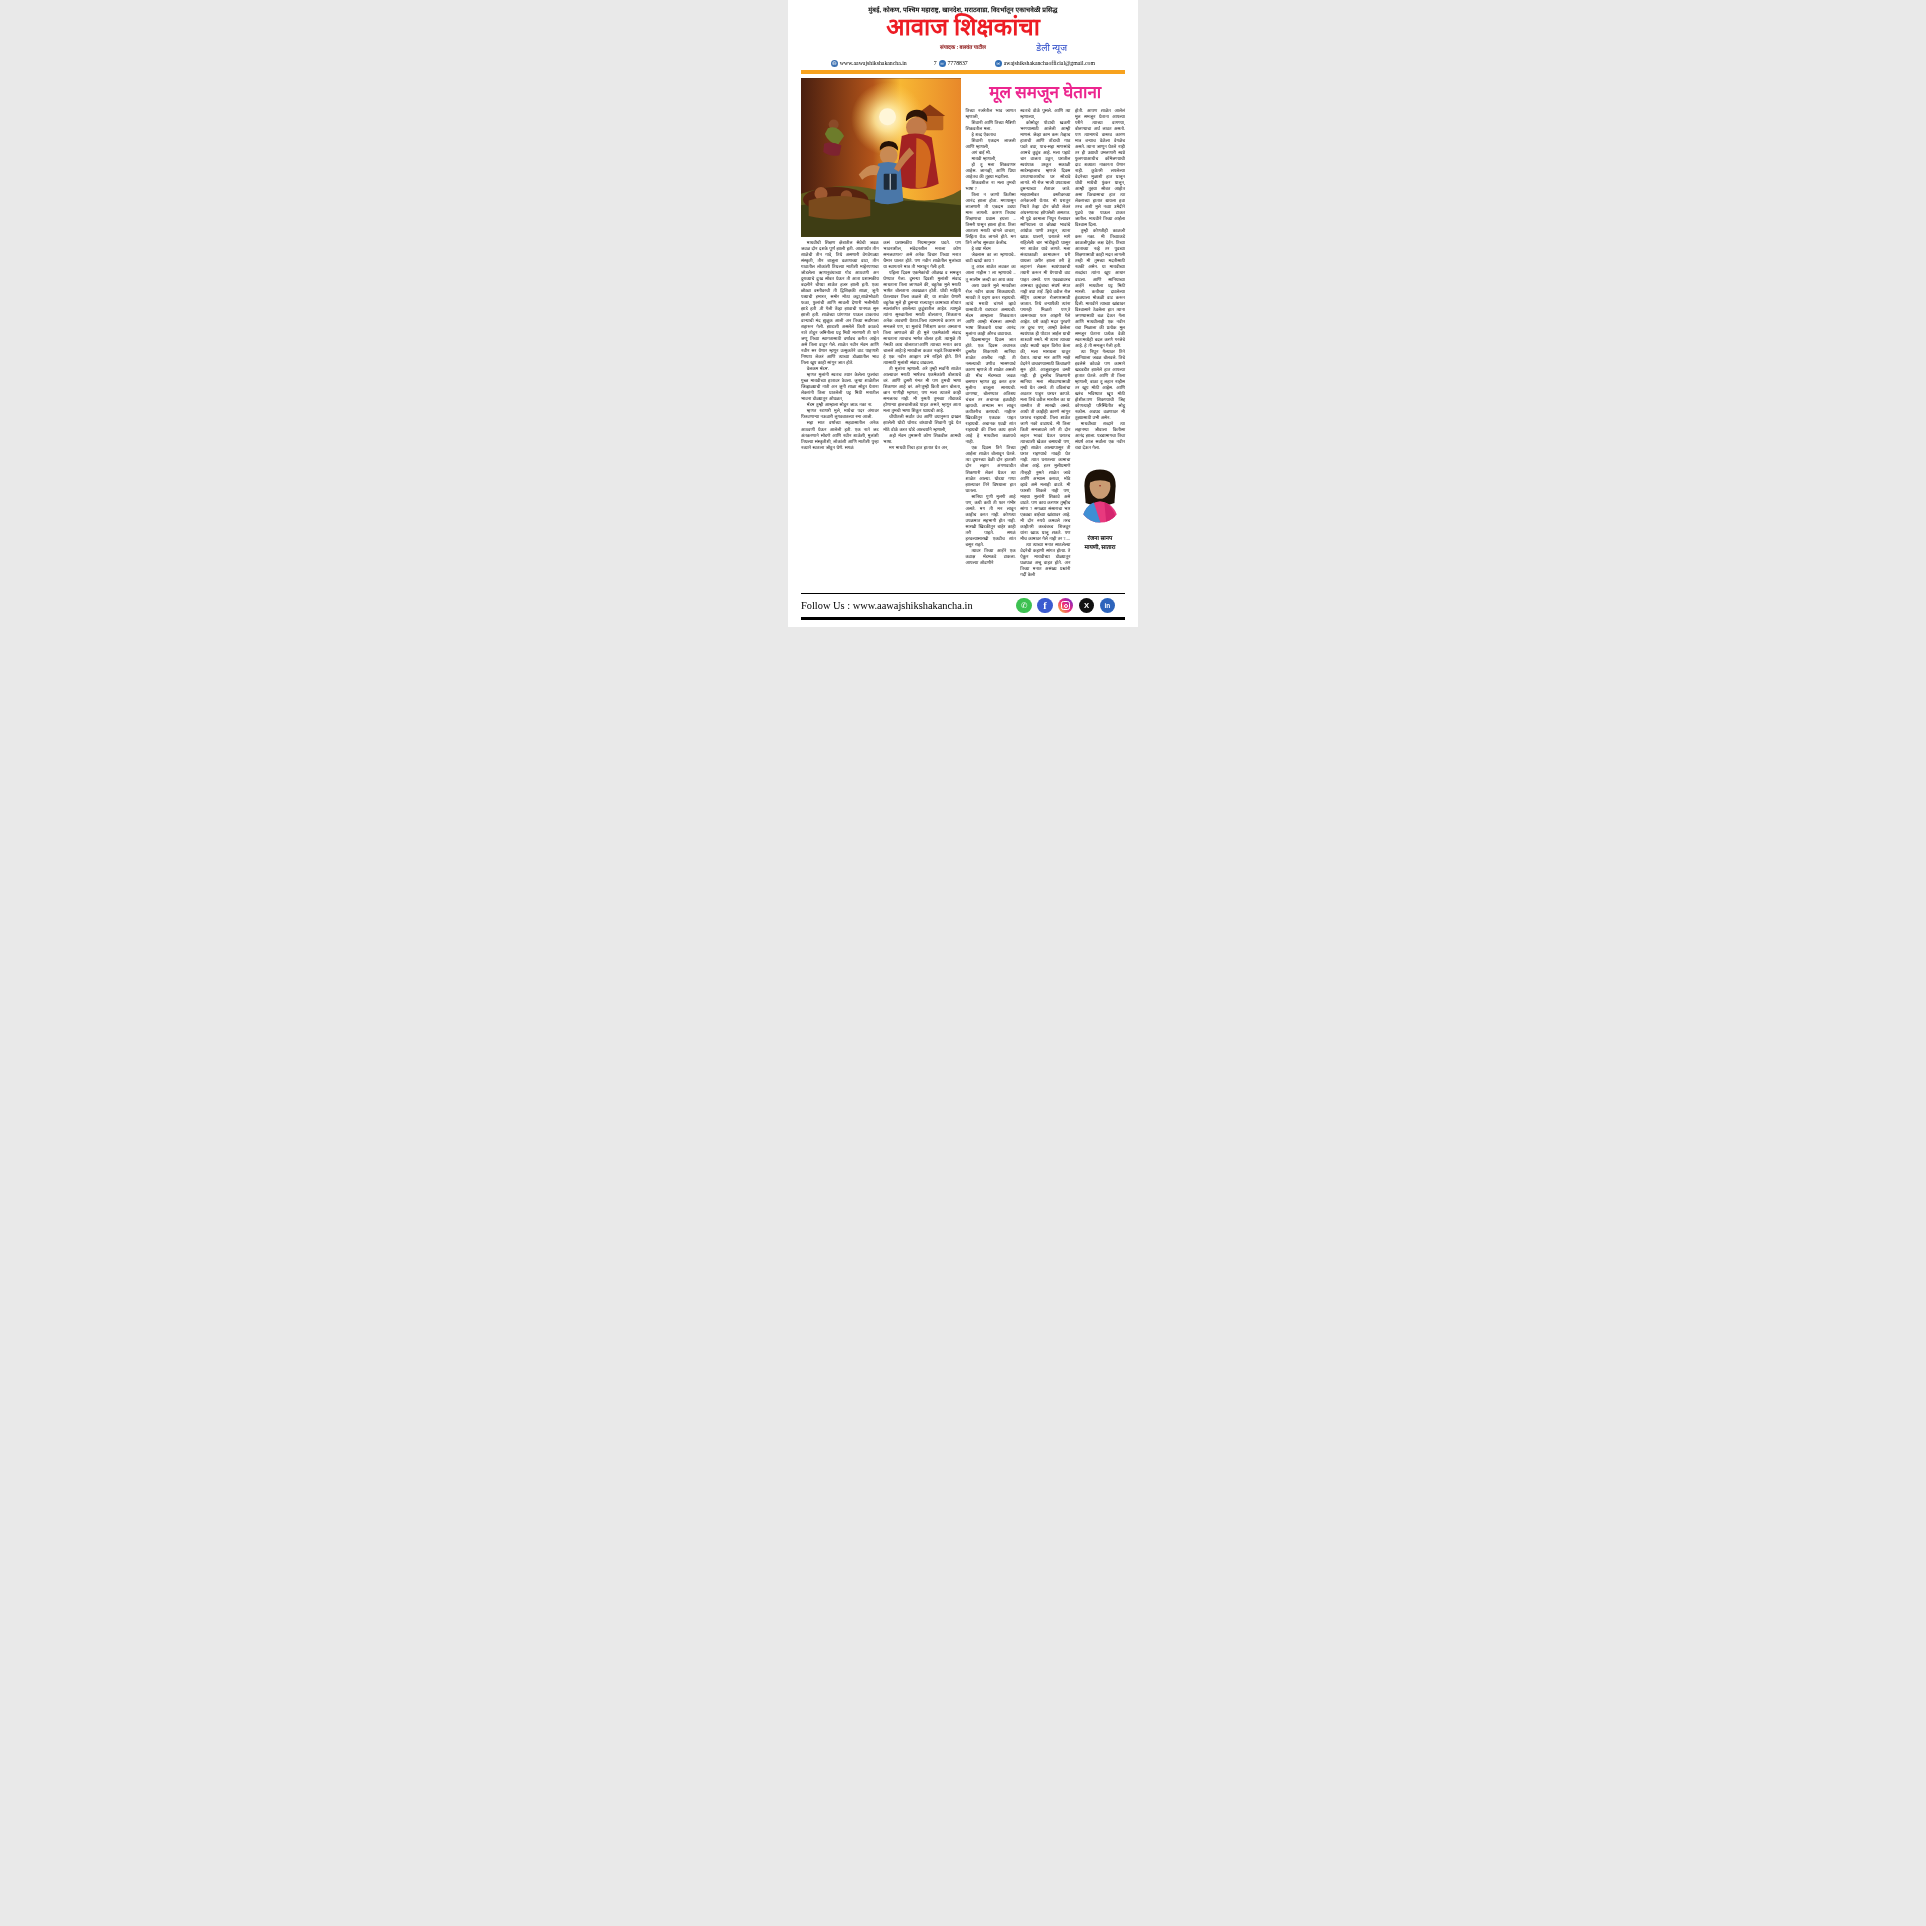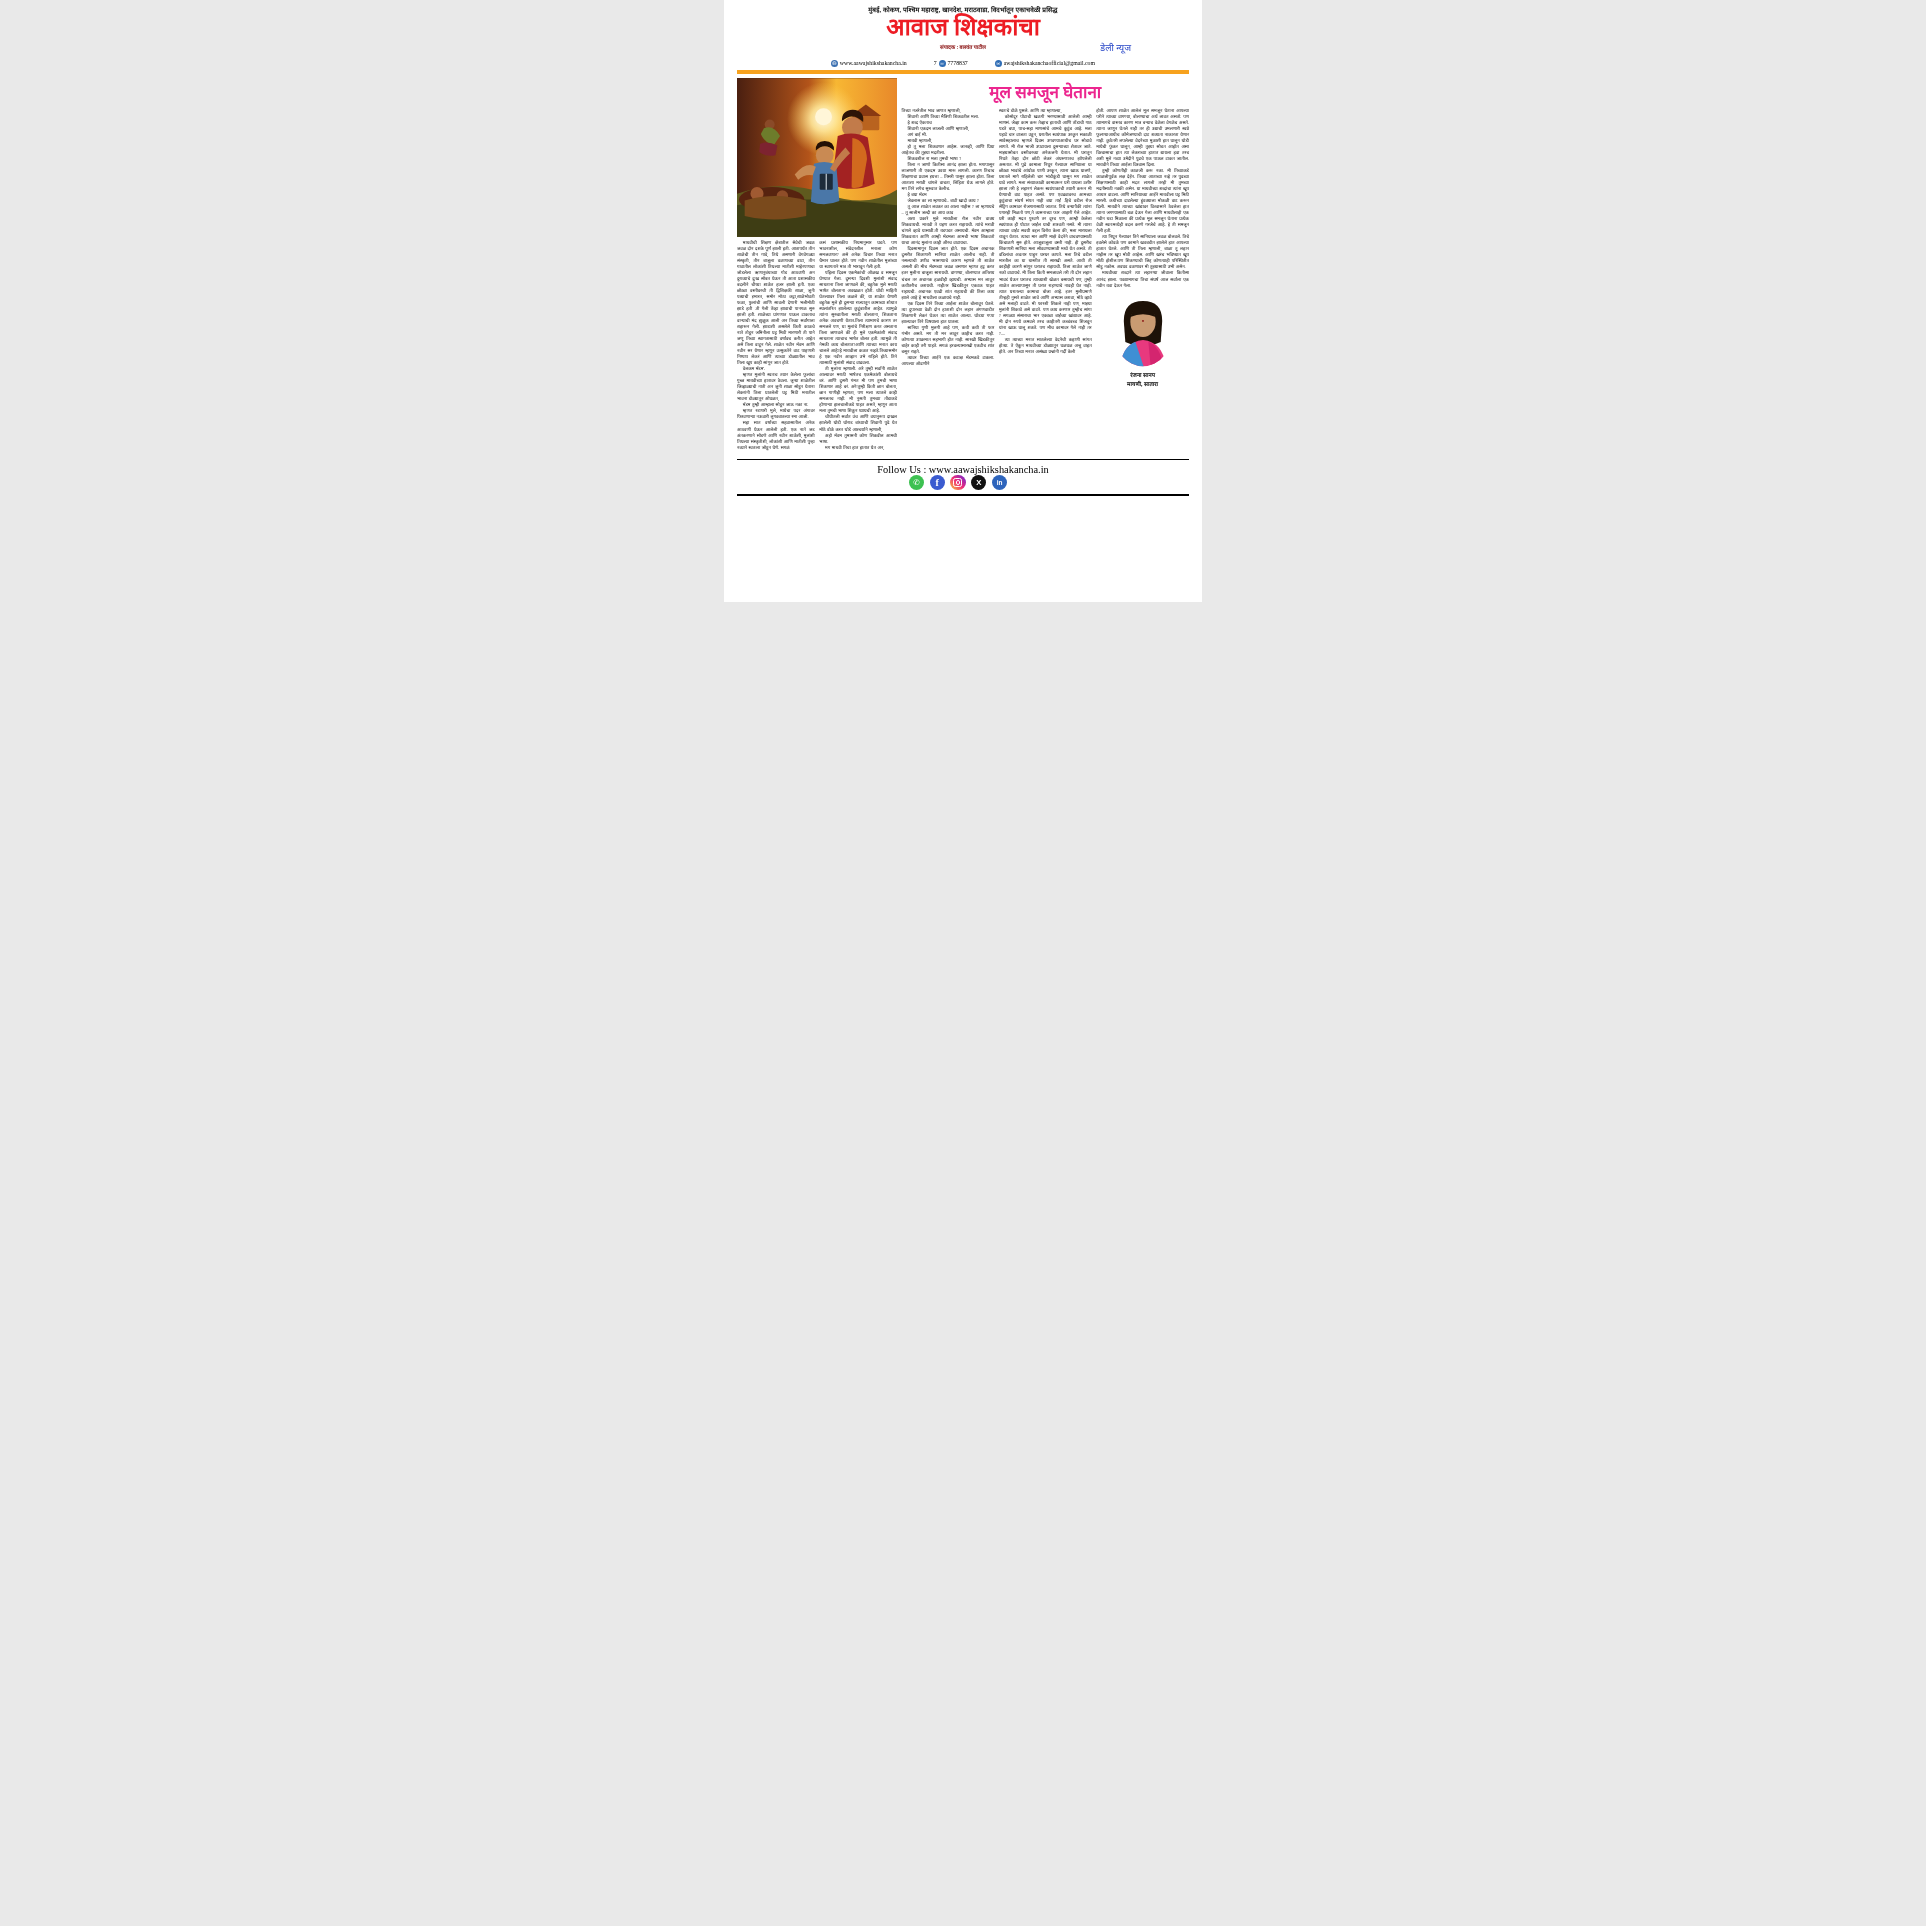--- a/index.html
+++ b/index.html
@@ -1,16 +1,16 @@
 <!DOCTYPE html>
 <html style="font-size:6.2px"><head>
 <meta charset="utf-8">
 <style>
   html,body{margin:0;padding:0;background:#e9e9e9;}
-  .page{position:relative;width:478px;min-height:602px;margin:0 auto;background:#ffffff;
+  .page{position:relative;width:350px;min-height:602px;margin:0 auto;background:#ffffff;
         font-family:"Liberation Serif", serif;color:#111;box-sizing:border-box;padding:3.9px 13px 7px 13px;}
   
   .tagline{text-align:center;font-weight:bold;font-size:6.5px;letter-spacing:0.1px;margin-top:0.8px;}
   .masthead{text-align:center;font-weight:bold;font-size:24px;line-height:1.05;color:#ED1C24;margin-top:1.5px;}
   .mast-sub{position:relative;height:15.4px;margin-top:0.8px;}
   .editor{position:absolute;left:0;right:0;text-align:center;top:1.5px;font-weight:bold;font-size:5.4px;color:#8B1414;}
   .edition{position:absolute;right:58px;top:0;font-weight:normal;font-size:9.2px;color:#2443C6;}
   .contact-row{display:flex;justify-content:center;gap:27px;align-items:center;margin-top:3.1px;font-size:5.8px;}
   .contact-item{display:flex;align-items:center;gap:1.9px;color:#000;text-decoration:none;}
   .cicon{display:inline-flex;align-items:center;justify-content:center;width:7px;height:7px;border-radius:50%;
@@ -25,21 +25,21 @@
   .headline{color:#EC268F;font-weight:bold;font-size:17px;text-align:center;line-height:1.0;
             padding:5.4px 0 7px 0;}
   .pair-cols,.trio-cols{display:flex;gap:4.6px;}
   .textcol{flex:1;min-width:0;}
   .para{margin:0;font-size:4.4px;line-height:1.37;text-align:justify;text-indent:5.8px;word-spacing:0.4px;}
   .textcol[data-cont="true"] .para:first-child{text-indent:0;}
   
   .portrait-wrap{display:flex;justify-content:center;margin-top:5.4px;}
   .author{margin-top:3.9px;text-align:center;font-weight:bold;font-size:5.8px;line-height:1.6;}
   
-  .footer{margin-top:8px;border-top:0.8px solid #000;padding-top:3.9px;display:flex;align-items:center;justify-content:space-between;flex-direction:column;}
+  .footer{margin-top:15px;border-top:0.8px solid #000;padding-top:3.9px;display:flex;align-items:center;justify-content:space-between;}
   .follow{font-size:10.4px;color:#000;text-decoration:none;}
   .socials{display:flex;gap:5.4px;align-items:center;margin-right:10px;}
   .social{width:15.4px;height:15.4px;border-radius:50%;display:flex;align-items:center;justify-content:center;
           color:#fff;font-family:"Liberation Sans",sans-serif;font-weight:bold;font-size:7.7px;}
   .social.whatsapp{background:#3DC151;font-family:"DejaVu Sans",sans-serif;}
   .social.facebook{background:#3B5BD0;font-family:"Liberation Serif",serif;font-size:10px;}
   .social.instagram{background:linear-gradient(45deg,#f9ce34,#ee2a7b,#6228d7);}
   .social.x{background:#111;}
   .social.linkedin{background:#2D64BC;font-size:6.5px;}
   .ig-glyph{width:7px;height:7px;border:1px solid #fff;border-radius:2.3px;position:relative;}

